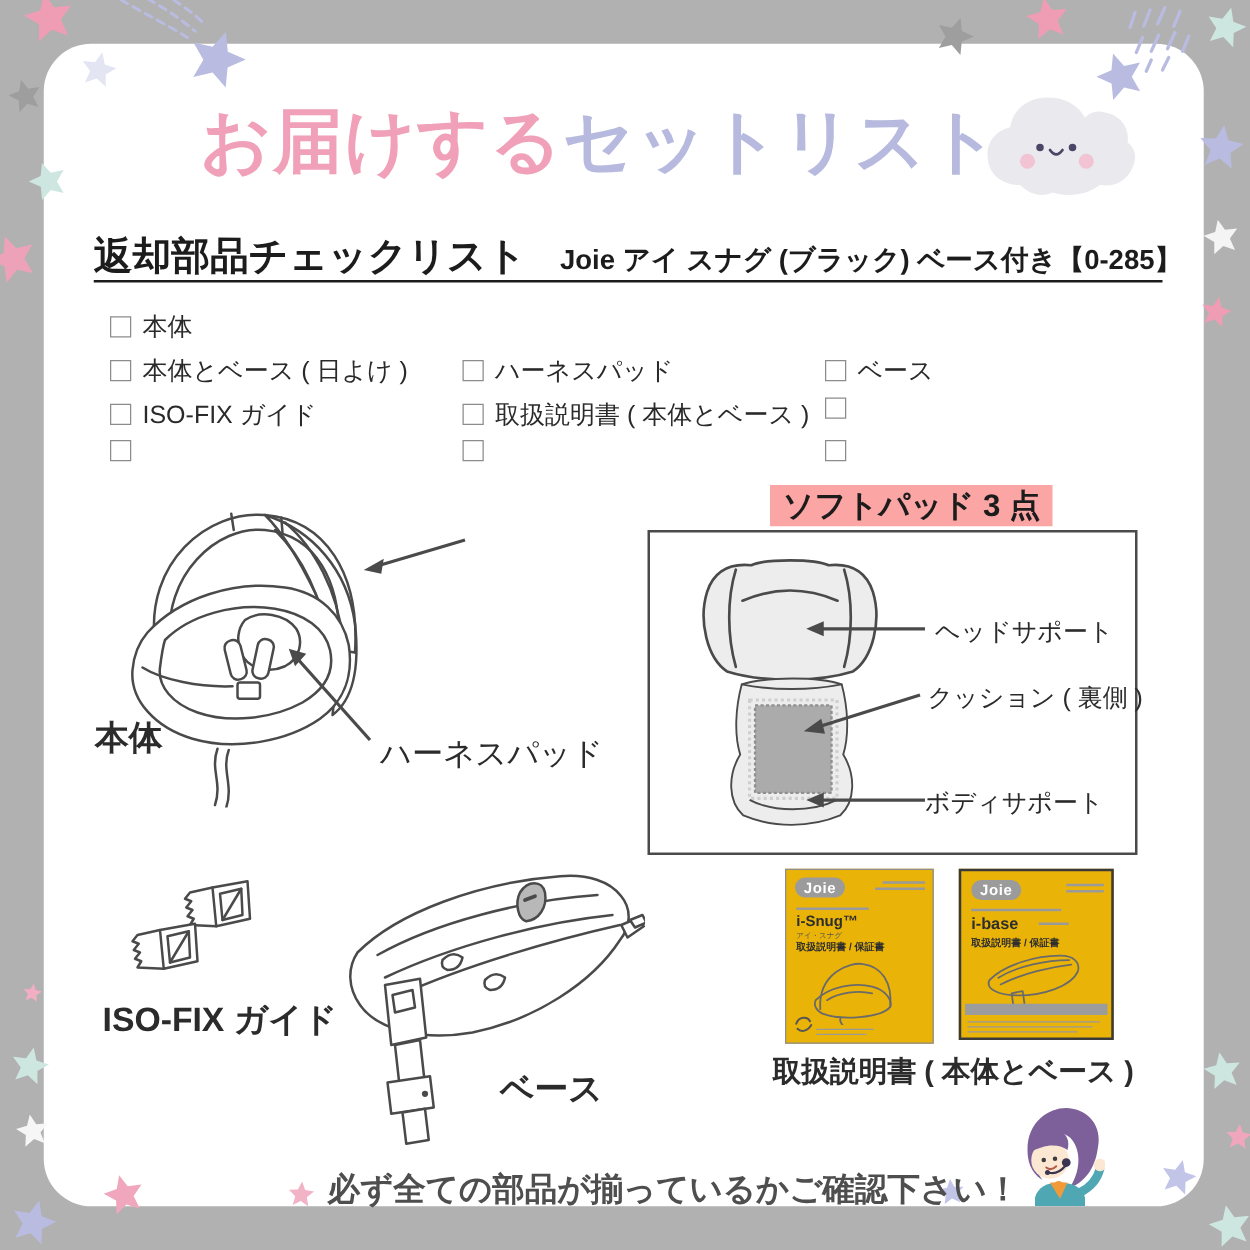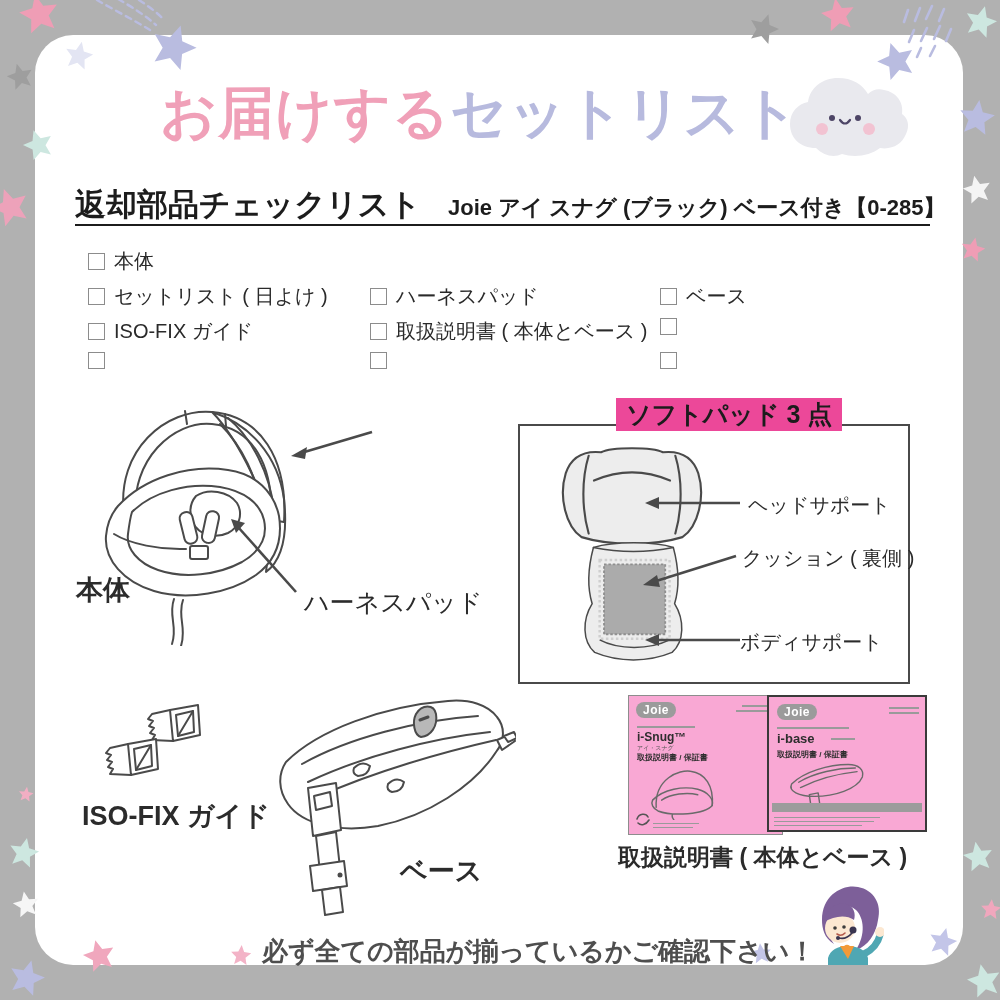--- a/index.html
+++ b/index.html
@@ -21,23 +21,23 @@
   
   .chk{position:absolute;display:flex;align-items:center;white-space:nowrap;}
   .chk .box{width:15px;height:15px;border:1.6px solid #8c8c8c;background:#fff;margin-right:9px;flex:0 0 auto;}
   .chk .chk-label{font-size:20px;color:#2a2a2a;font-weight:500;}
   .chk.small .chk-label{font-size:19px;}
   
   .lbl{position:absolute;color:#2b2b2b;font-weight:500;white-space:nowrap;}
   .arrow{position:absolute;}
   
   #softpad-box{position:absolute;left:518px;top:424px;width:388px;height:256px;border:2px solid #4a4a4a;}
-  #softpad-title{position:absolute;left:616px;top:398px;font-size:25px;font-weight:700;color:#1c1c1c;background:#ec4899;padding:0 10px;white-space:nowrap;}
-  
-  .manual{position:absolute;background:#f9a8d4;padding-left:36px;}
+  #softpad-title{position:absolute;left:616px;top:388px;font-size:25px;font-weight:700;color:#1c1c1c;background:#fca5a5;padding:0 10px;white-space:nowrap;}
+  
+  .manual{position:absolute;background:#eab308;}
   #manual-isnug{left:628px;top:695px;width:117px;height:138px;border:1px solid #8d8d8d;}
   #manual-ibase{left:767px;top:695px;width:120px;height:133px;border:2px solid #3a3a3a;}
   .joie-badge{position:absolute;background:#9b9b9b;color:#fff;font-weight:700;font-size:12px;line-height:16px;padding:0 7px;border-radius:8px;letter-spacing:.5px;}
   .m-model{position:absolute;font-weight:700;color:#2e2e2e;white-space:nowrap;}
   .m-kana{position:absolute;font-size:6px;color:#555;white-space:nowrap;}
   .m-doc{position:absolute;font-weight:700;font-size:8px;color:#2e2e2e;white-space:nowrap;}
   .bar{position:absolute;background:#9a9a9a;height:2px;}
   .warnbar{position:absolute;left:3px;right:3px;height:9px;background:#9c9c9c;}
   
   #footer-msg{position:absolute;left:262px;top:934px;font-size:26px;font-weight:700;color:#4e4e4e;white-space:nowrap;}
@@ -169,21 +169,21 @@
     <div id="heading">返却部品チェックリスト</div>
     <div id="product">Joie アイ スナグ (ブラック) ベース付き【0-285】</div>
     <div id="head-rule"></div>
 
     <div class="chk" style="left:88px;top:248px">
         <span class="box"></span>
         <span class="chk-label">本体</span>
       </div>
     <div class="chk" style="left:88px;top:283px">
         <span class="box"></span>
-        <span class="chk-label">セットリスト ( 日よけ )</span>
+        <span class="chk-label">本体とベース ( 日よけ )</span>
       </div>
     <div class="chk" style="left:370px;top:283px">
         <span class="box"></span>
         <span class="chk-label">ハーネスパッド</span>
       </div>
     <div class="chk" style="left:660px;top:283px">
         <span class="box"></span>
         <span class="chk-label">ベース</span>
       </div>
     <div class="chk" style="left:88px;top:318px">

